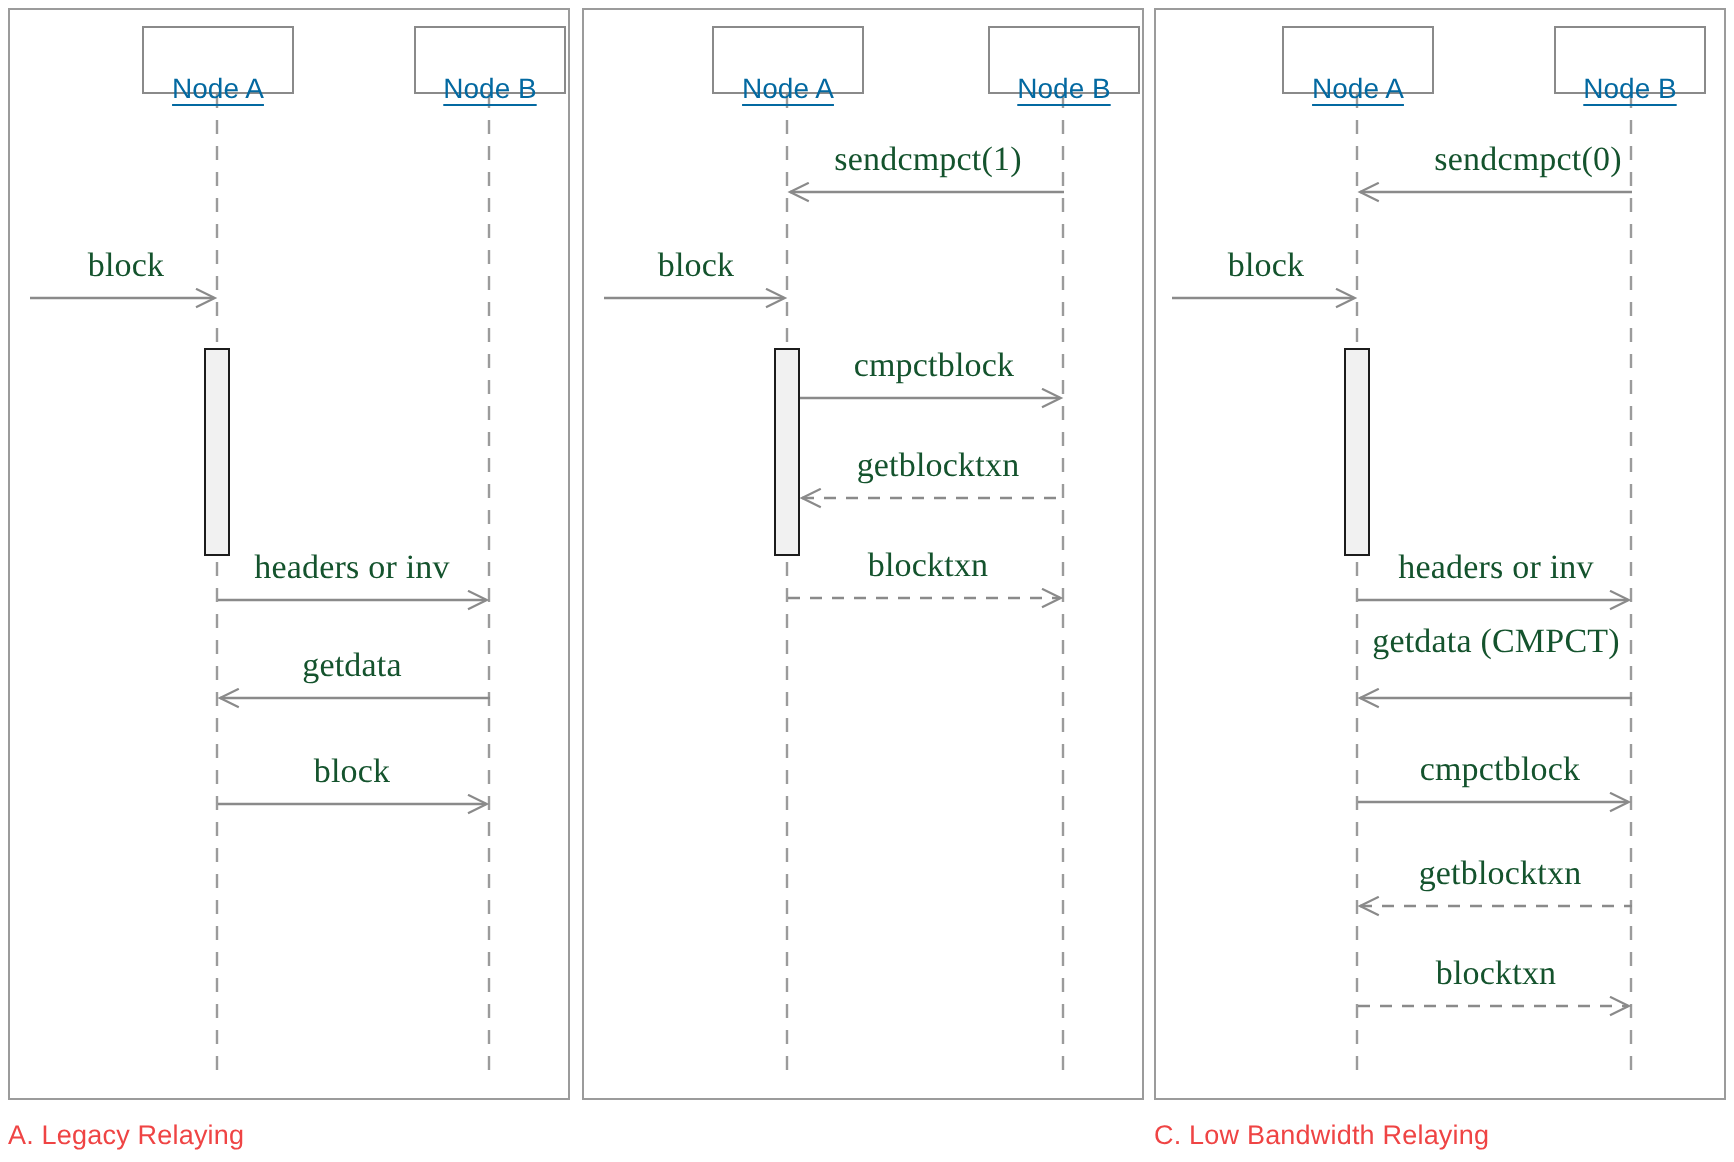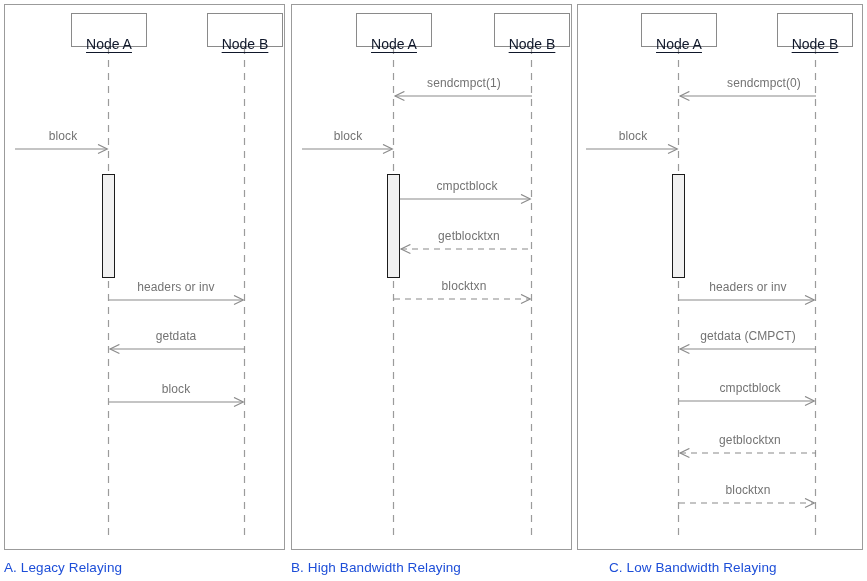--- a/index.html
+++ b/index.html
@@ -26,49 +26,50 @@
     background: #ffffff;
   }
   .panel-svg {
     position: absolute;
     left: 0;
     top: 0;
   }
   .caption {
     position: absolute;
     font-size: 13.5px;
-    color: #1d4ed8;
+    color: #ef4444;
     white-space: nowrap;
     letter-spacing: 0.1px;
     text-align: center;
   }
   .node-box {
     position: absolute;
     box-sizing: border-box;
     border: 1px solid #8a8a8a;
     background: #ffffff;
     display: flex;
     align-items: center;
     justify-content: center;
   }
   .node-label {
     font-size: 14px;
-    color: #0f172a;
+    color: #0369a1;
     text-decoration: underline;
     text-underline-offset: 3px;
     white-space: nowrap;
     margin-top: 28px;
   }
   .msg-label {
     position: absolute;
-    font-size: 12px;
-    color: #737373;
+    font-size: 17px;
+    color: #14532d;
     white-space: nowrap;
     transform: translate(-50%, -100%);
     letter-spacing: 0.1px;
+    font-family: Liberation Serif, serif;
   }
   .activation {
     position: absolute;
     box-sizing: border-box;
     border: 1.4px solid #1c1c1c;
     background: #f1f1f1;
   }
 </style>
 </head>
 <body>
@@ -150,21 +151,20 @@
 
     <div class="activation" style="left:95px; top:169px; width:13px; height:104px;"></div>
 
     <div class="msg-label" style="left:172px; top:85px;">sendcmpct(1)</div>
     <div class="msg-label" style="left:56px; top:138px;">block</div>
     <div class="msg-label" style="left:175px; top:188px;">cmpctblock</div>
     <div class="msg-label" style="left:177px; top:238px;">getblocktxn</div>
     <div class="msg-label" style="left:172px; top:288px;">blocktxn</div>
   </div>
 
-  <div class="caption" style="left:291px; top:560px;">B. High Bandwidth Relaying</div>
 
   <div class="panel" style="left:577px; top:4px; width:286px; height:546px;">
 
     <svg class="panel-svg" width="286" height="546">
       <defs>
         <marker id="ch" markerWidth="12" markerHeight="12" refX="10" refY="5.2" orient="auto" markerUnits="userSpaceOnUse">
           <path d="M1,0.6 L10.4,5.2 L1,9.8" fill="none" stroke="#8a8a8a" stroke-width="1.1"></path>
         </marker>
         <marker id="chl" markerWidth="12" markerHeight="12" refX="1.6" refY="5.2" orient="auto" markerUnits="userSpaceOnUse">
           <path d="M11,0.6 L1.6,5.2 L11,9.8" fill="none" stroke="#8a8a8a" stroke-width="1.1"></path>
@@ -193,21 +193,21 @@
     </div>
     <div class="node-box" style="left:199px; top:8px; width:76px; height:34px;">
       <span class="node-label">Node B</span>
     </div>
 
     <div class="activation" style="left:94px; top:169px; width:13px; height:104px;"></div>
 
     <div class="msg-label" style="left:170px; top:85px;margin-left:16px;">sendcmpct(0)</div>
     <div class="msg-label" style="left:55px; top:138px;">block</div>
     <div class="msg-label" style="left:170px; top:289px;">headers or inv</div>
-    <div class="msg-label" style="left:170px; top:338px;">getdata (CMPCT)</div>
+    <div class="msg-label" style="left:170px; top:326px;">getdata (CMPCT)</div>
     <div class="msg-label" style="left:172px; top:390px;">cmpctblock</div>
     <div class="msg-label" style="left:172px; top:442px;">getblocktxn</div>
     <div class="msg-label" style="left:170px; top:492px;">blocktxn</div>
   </div>
 
-  <div class="caption" style="left:577px; top:560px;margin-left:32px;">C. Low Bandwidth Relaying</div>
+  <div class="caption" style="left:577px; top:560px;">C. Low Bandwidth Relaying</div>
 
 </div>
 
 </body></html>

